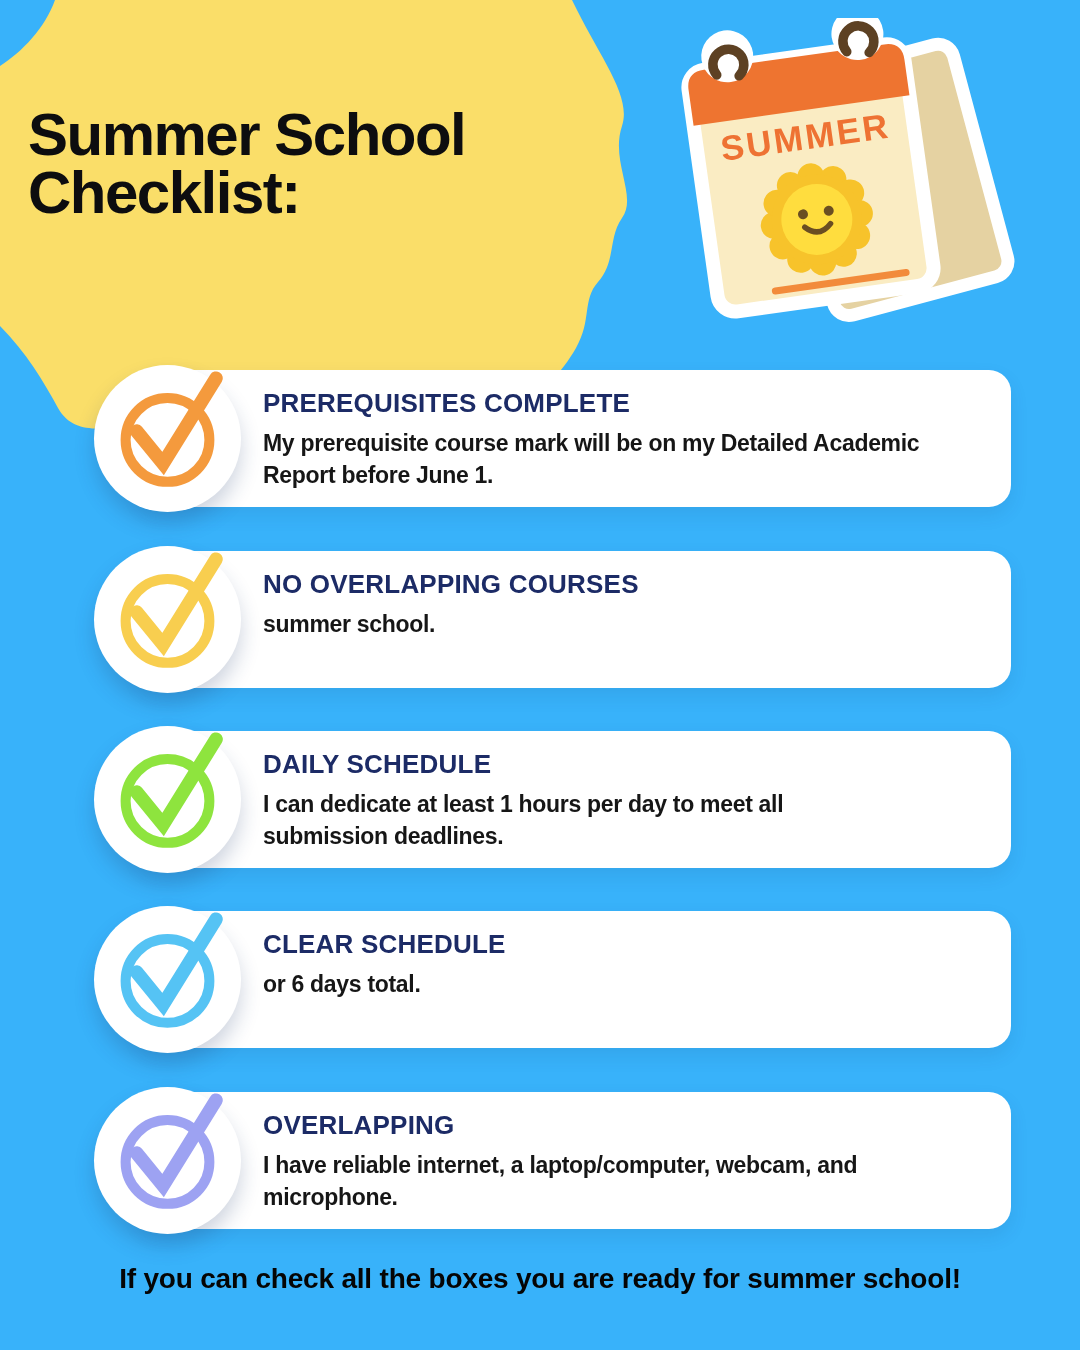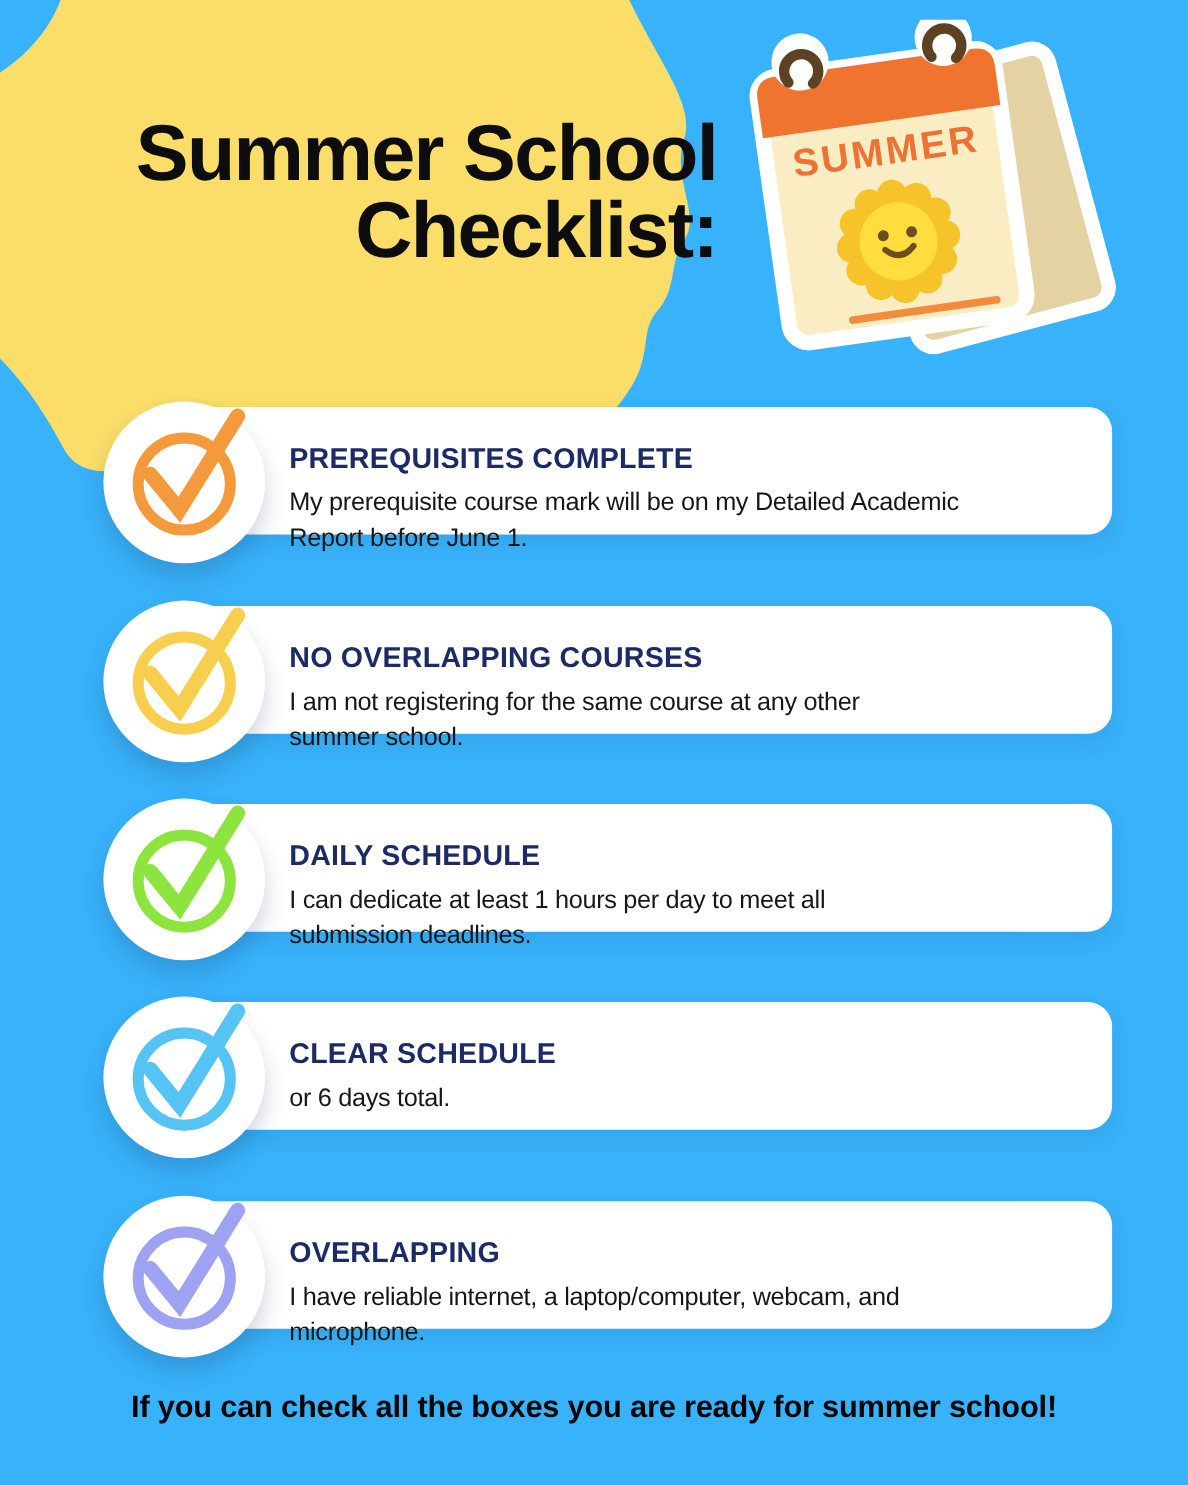--- a/index.html
+++ b/index.html
@@ -4,40 +4,40 @@
 <style>
   html,body{margin:0;padding:0;background:#222;}
   .poster{
     position:relative;width:1080px;height:1350px;overflow:hidden;
     background:var(--background,#38B2FA);
     font-family:"Liberation Sans", sans-serif;
   }
   .blob-svg{position:absolute;left:0;top:0;z-index:1;}
   .page-title{
     position:absolute;left:28px;top:106px;width:624px;z-index:2;
-    text-align:right;color:var(--title-text,#0D0D0F);
-    font-size:72px;font-weight:800;line-height:0.97;letter-spacing:-1.5px;
+    text-align:left;color:var(--title-text,#0D0D0F);
+    font-size:60px;font-weight:800;line-height:0.97;letter-spacing:-1.5px;
   }
   .page-title span{display:block;}
   .calendar{position:absolute;left:640px;top:18px;z-index:2;}
   .calendar text{
     font-family:"Liberation Sans", sans-serif;font-weight:bold;
   }
   .row-card{
-    position:absolute;left:138px;width:873px;height:116px;z-index:2;
+    position:absolute;left:138px;width:873px;height:137px;z-index:2;
     background:var(--card-bg,#fff);border-radius:22px;
     box-shadow:0 8px 18px rgba(20,60,110,0.10);
-    box-sizing:border-box;padding:31px 28px 0 125px;
+    box-sizing:border-box;padding:18px 28px 0 125px;
   }
   .item-title{
     color:var(--heading-text,#1C2B66);font-size:26px;font-weight:800;
     letter-spacing:0.2px;margin:0 0 9px 0;white-space:nowrap;
   }
   .item-desc{
-    color:var(--body-text,#161616);font-size:23px;font-weight:400;
+    color:var(--body-text,#161616);font-size:23px;font-weight:700;
     letter-spacing:-0.3px;line-height:1.38;white-space:nowrap;
   }
   .badge{
     position:absolute;left:94px;width:147px;height:147px;z-index:3;
     background:#fff;border-radius:50%;
     box-shadow:0 12px 20px rgba(30,60,110,0.22);
   }
   .badge svg{position:absolute;left:0;top:0;width:100%;height:100%;overflow:visible;}
   .tagline{
     position:absolute;left:0;top:1263px;width:1080px;z-index:2;
@@ -132,21 +132,20 @@
     <div class="badge" style="top:365px">
       <svg viewBox="0 0 100 100">
         <circle cx="50" cy="51" r="28.5" fill="none" stroke-width="6.8" stroke="#F49A3D"></circle>
         <path d="M 29,45 L 47,67 L 83,9" fill="none" stroke-width="9.3" stroke-linecap="round" stroke-linejoin="miter" stroke-miterlimit="12" stroke="#F49A3D"></path>
       </svg>
     </div>
 
     <div class="row-card" style="top:551px">
       <div class="item-title">NO OVERLAPPING COURSES</div>
       <div class="item-desc">
-        <div>I am not registering for the same course at any other</div>
         <div>summer school.</div>
       </div>
     </div>
     <div class="badge" style="top:546px">
       <svg viewBox="0 0 100 100">
         <circle cx="50" cy="51" r="28.5" fill="none" stroke-width="6.8" stroke="#F8CE4F"></circle>
         <path d="M 29,45 L 47,67 L 83,9" fill="none" stroke-width="9.3" stroke-linecap="round" stroke-linejoin="miter" stroke-miterlimit="12" stroke="#F8CE4F"></path>
       </svg>
     </div>
 

